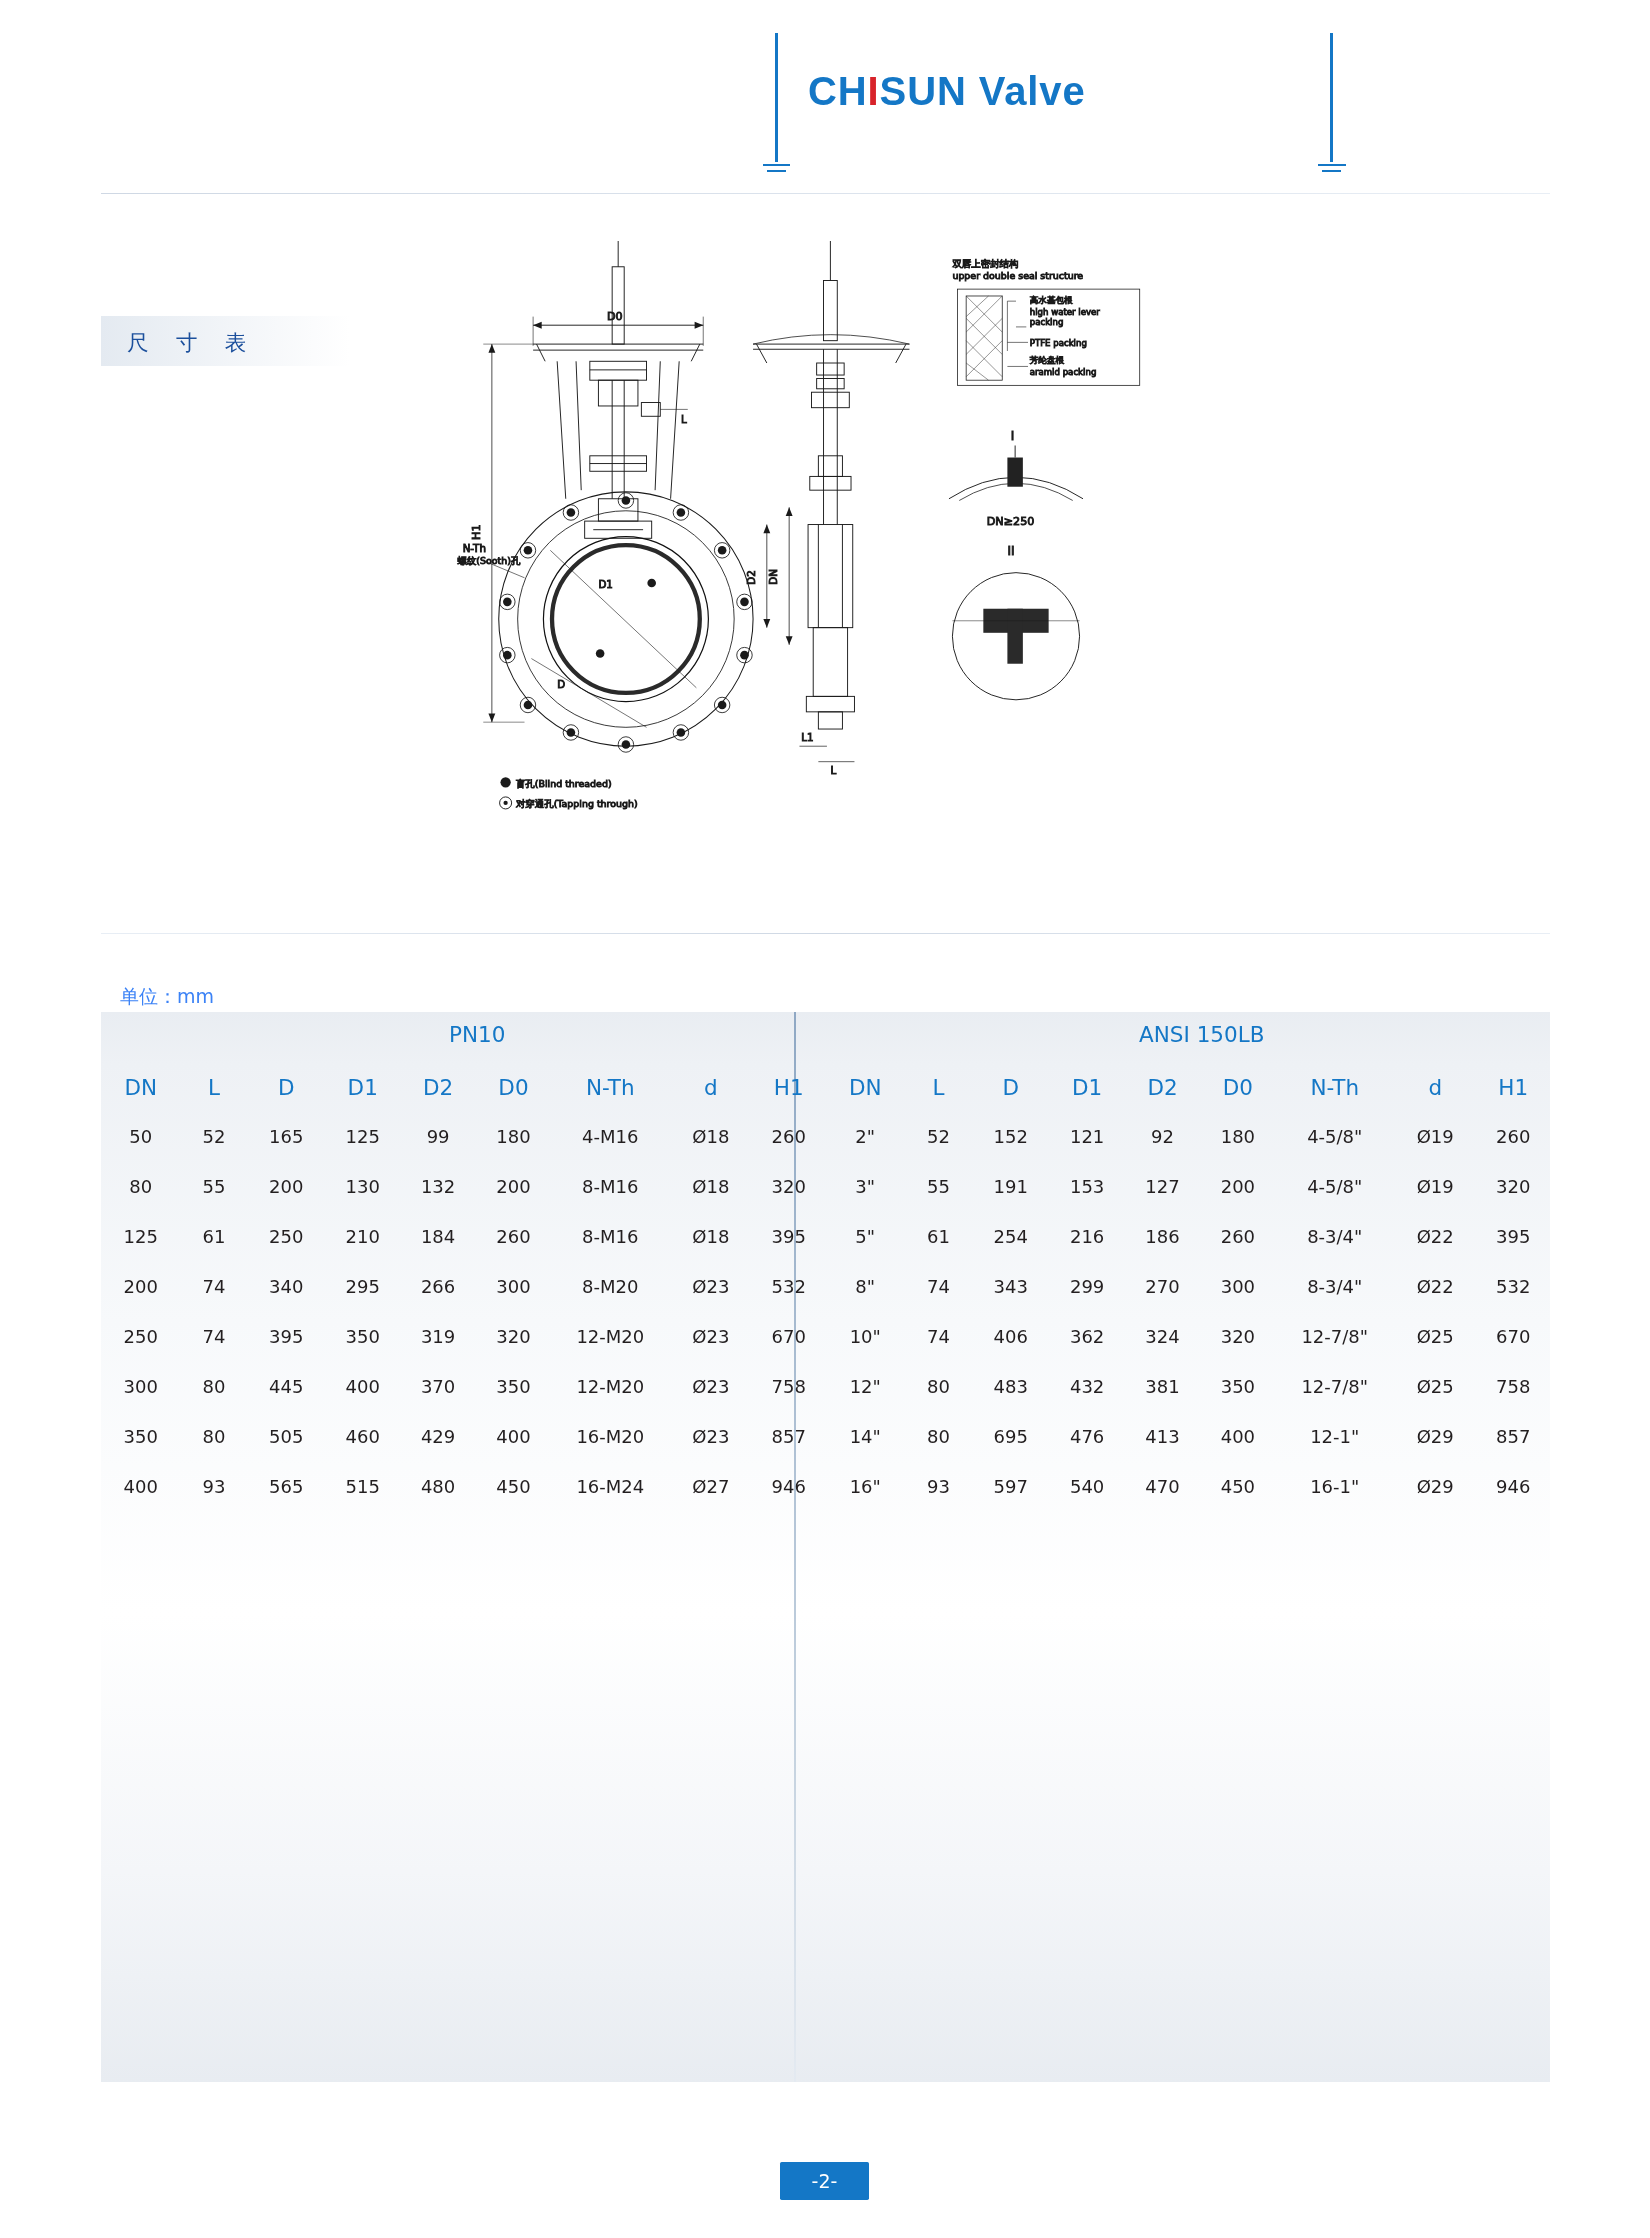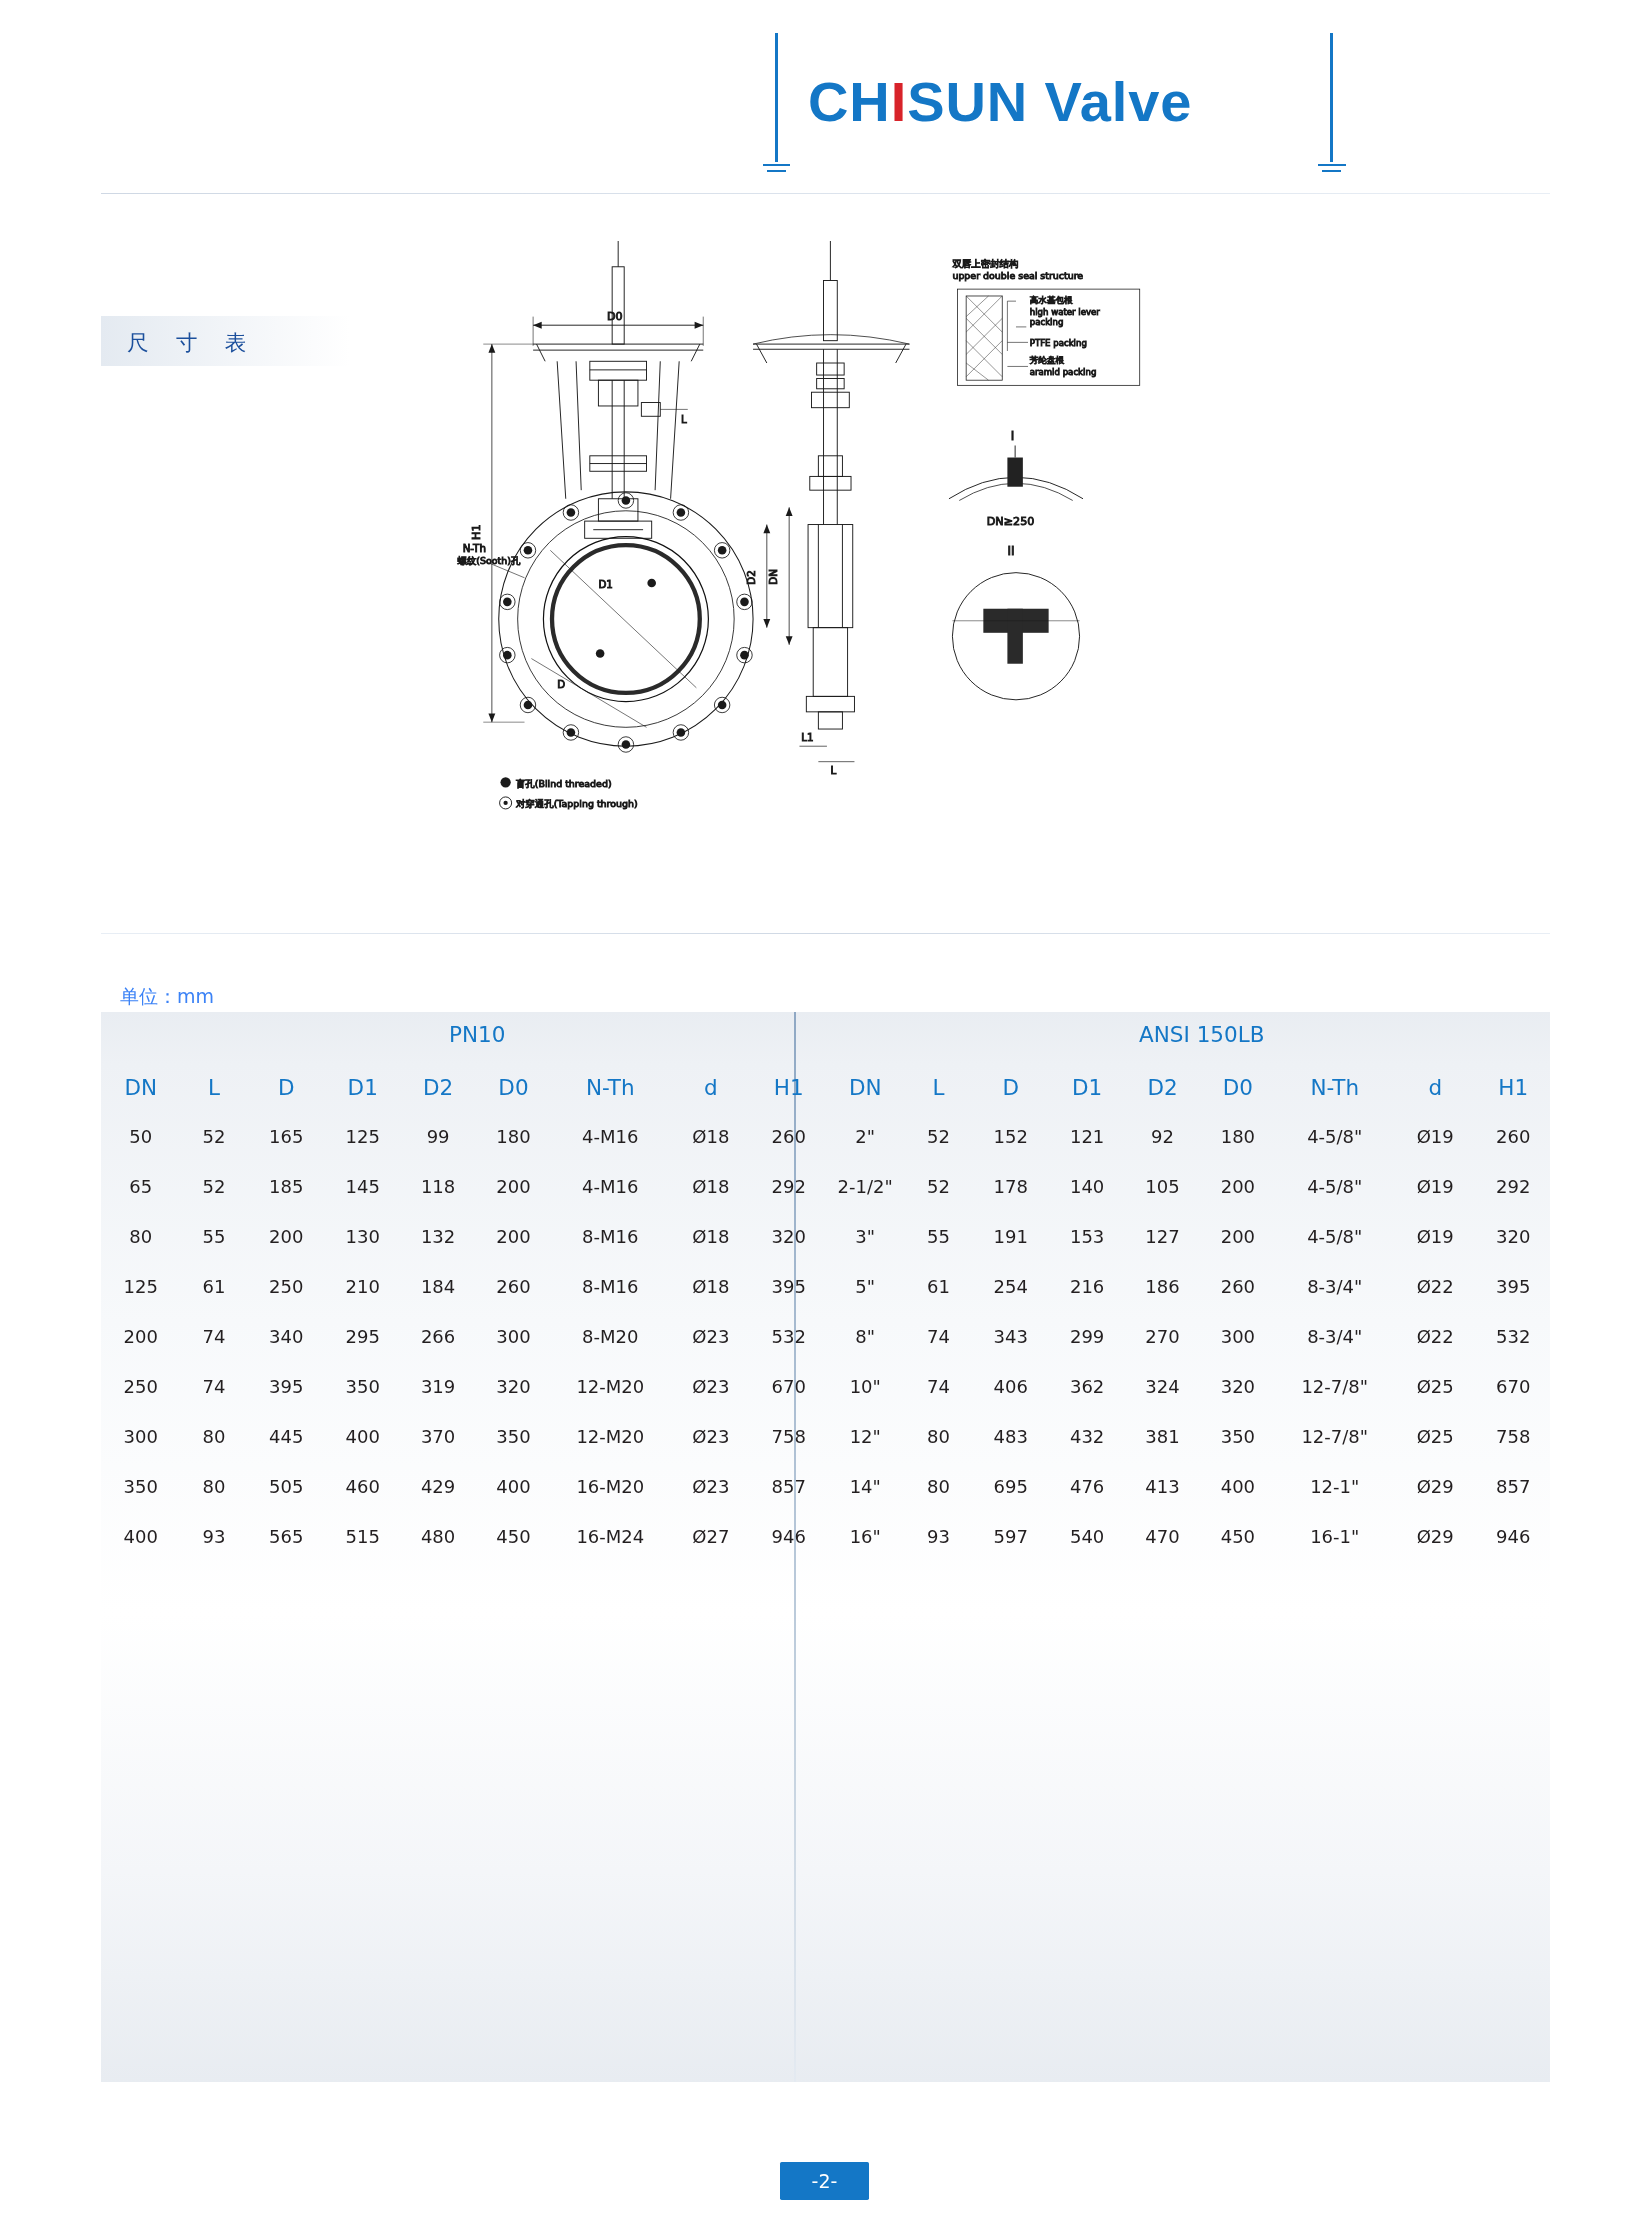--- a/index.html
+++ b/index.html
@@ -17,21 +17,21 @@
   }
   .header-rule{
     position:absolute; left:101px; top:193px; width:1449px; height:0.9px;
     background:linear-gradient(to right,#cfd8e4,#e8eef5);
   }
   .logo-wrap{
     position:absolute; left:756px; top:24px; width:602px; height:138px;
   }
   .logo-text{
     position:absolute; left:52px; top:45px;
-    font-size:56px; font-weight:bold; color:#1477c6;
+    font-size:40px; font-weight:bold; color:#1477c6;
     letter-spacing:0.9px;
     white-space:nowrap;
   }
   .logo-text .accent{color:#d8232a;}
   .logo-bar{
     position:absolute; width:2.6px; background:#1477c6;
   }
   .logo-bar.left{left:19px; top:8.6px; height:129px;}
   .logo-bar.right{left:574px; top:8.6px; height:129px;}
   .logo-foot{
@@ -403,40 +403,20 @@
           <td>52</td>
           <td>152</td>
           <td>121</td>
           <td>92</td>
           <td>180</td>
           <td>4-5/8"</td>
           <td>Ø19</td>
           <td>260</td>
       </tr>
       <tr>
-        <td>65</td>
-          <td>52</td>
-          <td>185</td>
-          <td>145</td>
-          <td>118</td>
-          <td>200</td>
-          <td>4-M16</td>
-          <td>Ø18</td>
-          <td>292</td>
-        <td>2-1/2"</td>
-          <td>52</td>
-          <td>178</td>
-          <td>140</td>
-          <td>105</td>
-          <td>200</td>
-          <td>4-5/8"</td>
-          <td>Ø19</td>
-          <td>292</td>
-      </tr>
-      <tr>
         <td>80</td>
           <td>55</td>
           <td>200</td>
           <td>130</td>
           <td>132</td>
           <td>200</td>
           <td>8-M16</td>
           <td>Ø18</td>
           <td>320</td>
         <td>3"</td>

